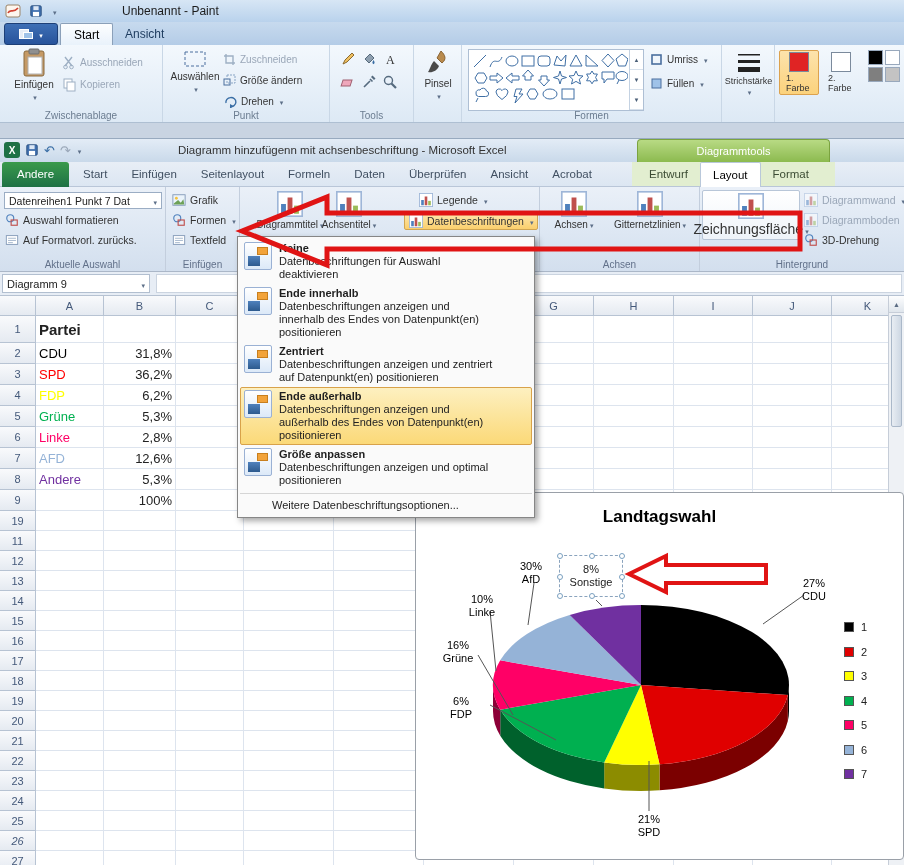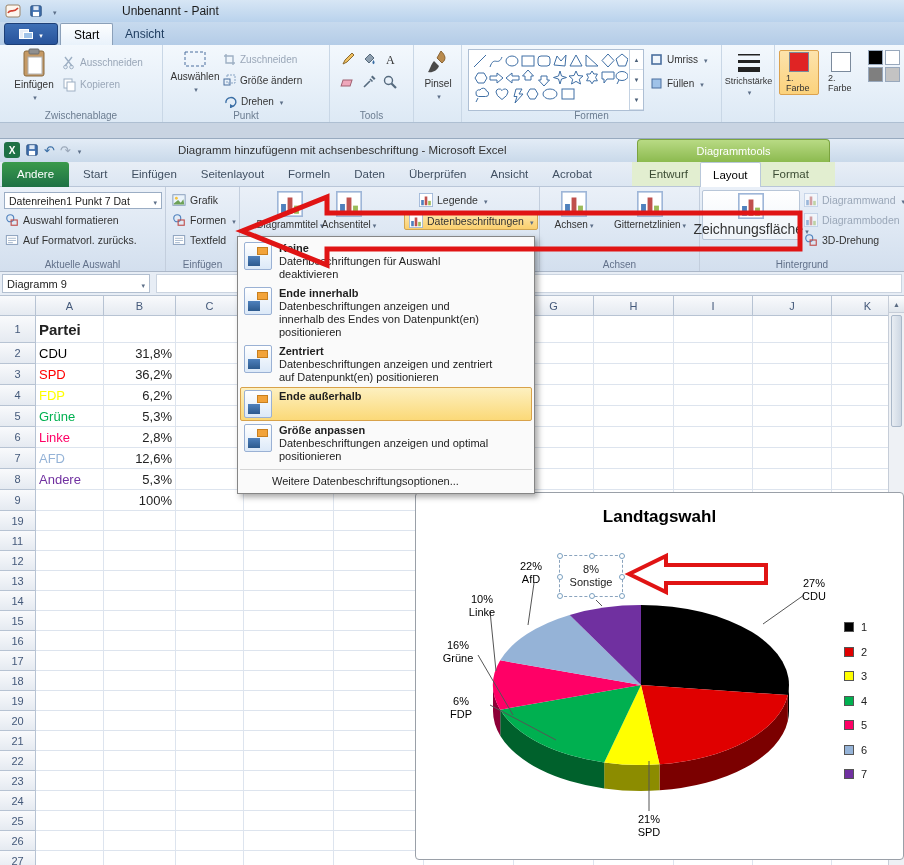--- a/index.html
+++ b/index.html
@@ -965,21 +965,21 @@
         <div class="gc" style="width: 90px;"></div>
         <div class="gc" style="width: 90px;"></div>
         <div class="gc" style="width: 90px;"></div>
         <div class="gc" style="width: 80px;"></div>
         <div class="gc" style="width: 80px;"></div>
         <div class="gc" style="width: 79px;"></div>
         <div class="gc" style="width: 79px;"></div>
         <div class="gc" style="width: 72px;"></div>
       </div>
       <div class="grow" style="height: 20px;">
-        <div class="gh" style="width: 36px;">26</div>
+        <div class="gh" style="width: 36px; font-style: italic;">26</div>
         <div class="gc" style="width: 68px;"></div>
         <div class="gc" style="width: 72px;"></div>
         <div class="gc" style="width: 68px;"></div>
         <div class="gc" style="width: 90px;"></div>
         <div class="gc" style="width: 90px;"></div>
         <div class="gc" style="width: 90px;"></div>
         <div class="gc" style="width: 80px;"></div>
         <div class="gc" style="width: 80px;"></div>
         <div class="gc" style="width: 79px;"></div>
         <div class="gc" style="width: 79px;"></div>
@@ -1044,21 +1044,21 @@
         </div>
         <div class="plabel" style="left: 10px; top: 146px;">
           <span style="display: block;">16%</span>
           <span style="display: block;">Grüne</span>
         </div>
         <div class="plabel" style="left: 34px; top: 100px;">
           <span style="display: block;">10%</span>
           <span style="display: block;">Linke</span>
         </div>
         <div class="plabel" style="left: 83px; top: 67px;">
-          <span style="display: block;">22%</span>
+          <span style="display: block;">30%</span>
           <span style="display: block;">AfD</span>
         </div>
       </div>
     <div id="sel-box">
       <span style="display:block">8%</span>
       <span style="display:block">Sonstige</span>
       <span class="hdl" style="left:-3px;top:-3px"></span>
       <span class="hdl" style="left:29px;top:-3px"></span>
       <span class="hdl" style="right:-3px;top:-3px"></span>
       <span class="hdl" style="left:-3px;top:18px"></span>
@@ -1119,20 +1119,21 @@
           <div class="mic"></div>
           <div class="mtx">
             <div class="tt">Zentriert</div>
             <div class="dd">Datenbeschriftungen anzeigen und zentriert auf Datenpunkt(en) positionieren</div>
           </div>
         </div>
         <div class="mi sel">
           <div class="mic"></div>
           <div class="mtx">
             <div class="tt">Ende außerhalb</div>
+            <div class="dd">Datenbeschriftungen anzeigen und außerhalb des Endes von Datenpunkt(en) positionieren</div>
           </div>
         </div>
         <div class="mi">
           <div class="mic"></div>
           <div class="mtx">
             <div class="tt">Größe anpassen</div>
             <div class="dd">Datenbeschriftungen anzeigen und optimal positionieren</div>
           </div>
         </div>
       </div>

